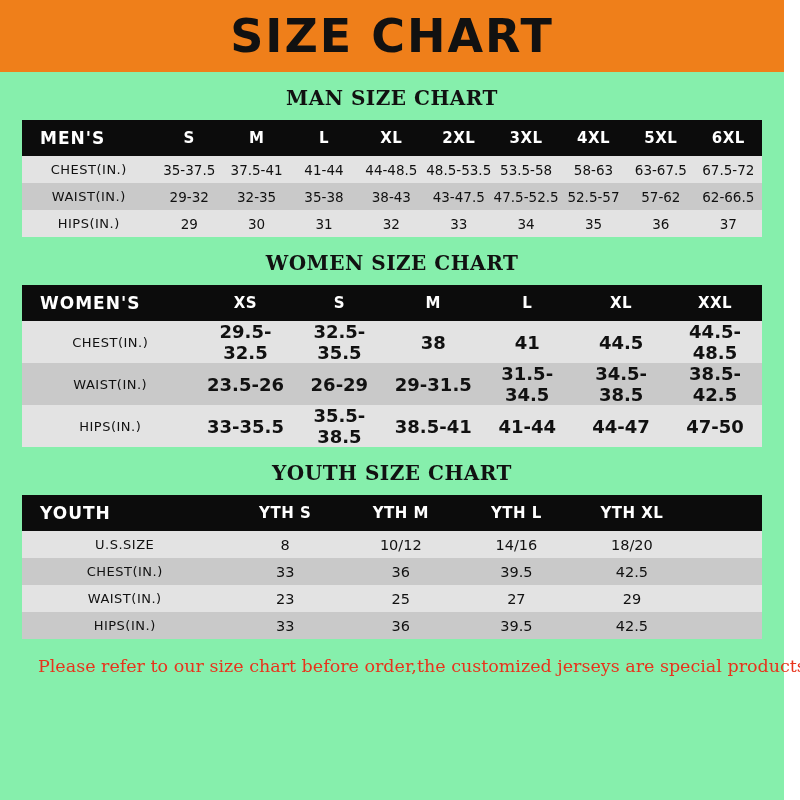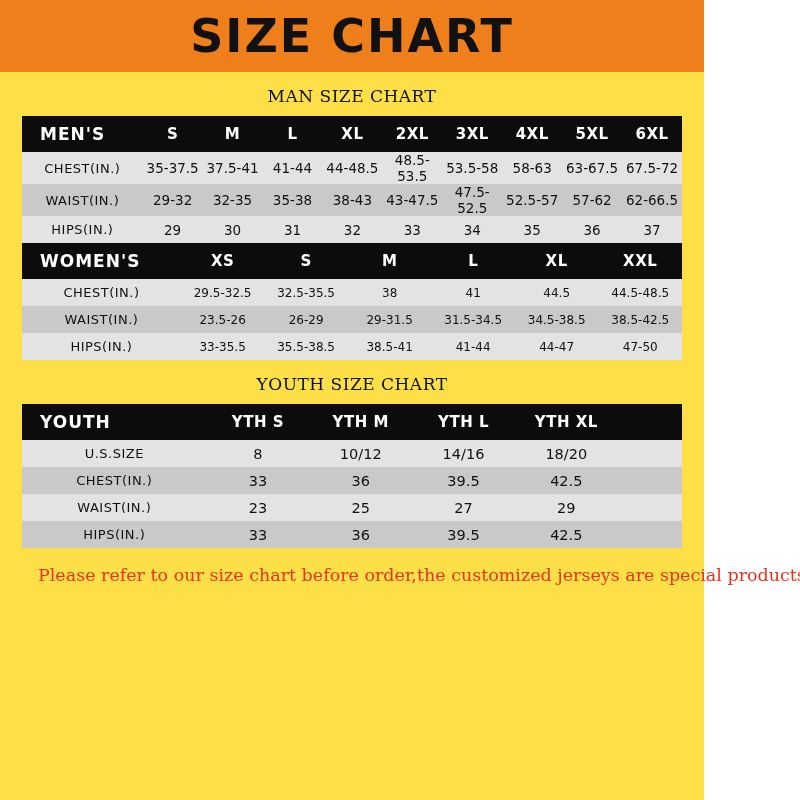--- a/index.html
+++ b/index.html
@@ -8,23 +8,23 @@
   }
   body {
     width: 800px;
     height: 800px;
     background: #ffffff;
     font-family: "DejaVu Sans", sans-serif;
     overflow: hidden;
   }
   .page {
     position: relative;
-    width: 704px;
+    width: 784px;
     height: 800px;
-    background: #fde047;
+    background: #86efac;
     box-sizing: border-box;
   }
   
   .header-band {
     height: 72px;
     background: #ef7f1a;
     display: flex;
     align-items: center;
     justify-content: center;
     position: relative;
@@ -38,22 +38,22 @@
     line-height: 1;
     text-align: center;
   }
   .content {
     padding: 0 22px;
     box-sizing: border-box;
   }
   .section-title {
     text-align: center;
     font-family: "DejaVu Serif", serif;
-    font-weight: normal;
-    font-size: 17px;
+    font-weight: bold;
+    font-size: 20px;
     color: #111111;
     margin: 14px 0 10px 0;
     letter-spacing: 0.5px;
   }
   table.size-table {
     width: 100%;
     border-collapse: collapse;
     table-layout: fixed;
   }
   table.size-table th,
@@ -85,21 +85,21 @@
   td.rowlabel {
     font-size: 13px;
     color: #111111;
     letter-spacing: 0.5px;
   }
   td.val {
     font-size: 13.5px;
     color: #111111;
   }
   
-  .women td.val, .women th { font-size: 12px; }
+  .women td.val, .women th { font-size: 18px; font-weight: bold; }
   .youth td.val, .youth th { font-size: 14.5px; }
   tr.hdr th.youthlabel { font-size: 17px; }
 
   .footer-note {
     margin-top: 16px;
     padding: 0 16px;
     text-align: center;
     color: #e8331c;
     font-family: "DejaVu Serif", serif;
     font-size: 17.5px;
@@ -168,20 +168,21 @@
           <td class="val">34</td>
           <td class="val">35</td>
           <td class="val">36</td>
           <td class="val">37</td>
         </tr>
       </tbody>
         </table>
     </div>
 
     <div class="section">
+      <div class="section-title">WOMEN SIZE CHART</div>
       <table class="size-table women">
         <tbody>
             <tr class="hdr">
           <th class="rowlabel" style="width:22%">WOMEN'S</th>
           <th style="width:13%">XS</th>
           <th style="width:13%">S</th>
           <th style="width:13%">M</th>
           <th style="width:13%">L</th>
           <th style="width:13%">XL</th>
           <th style="width:13%">XXL</th>

